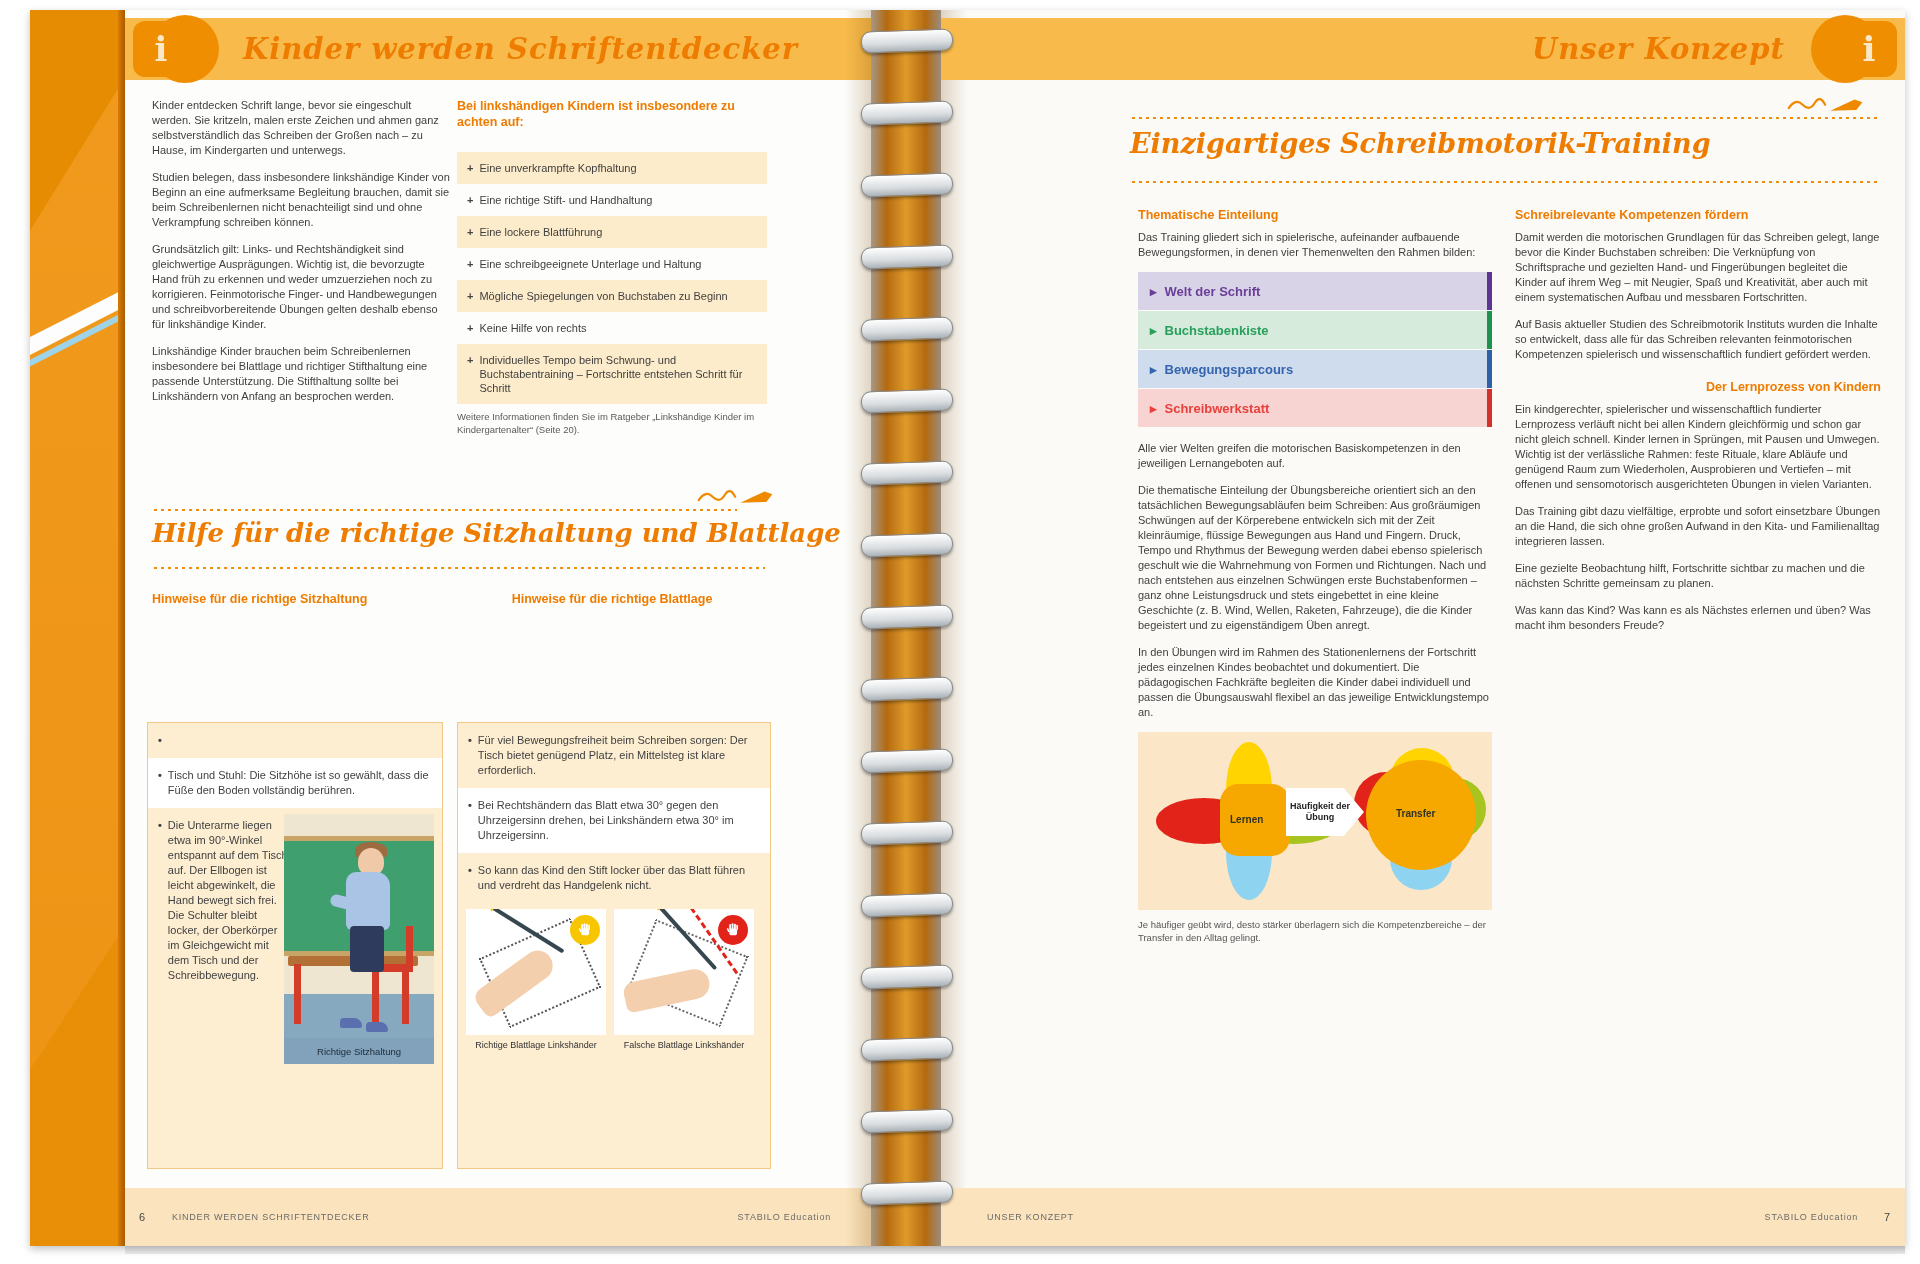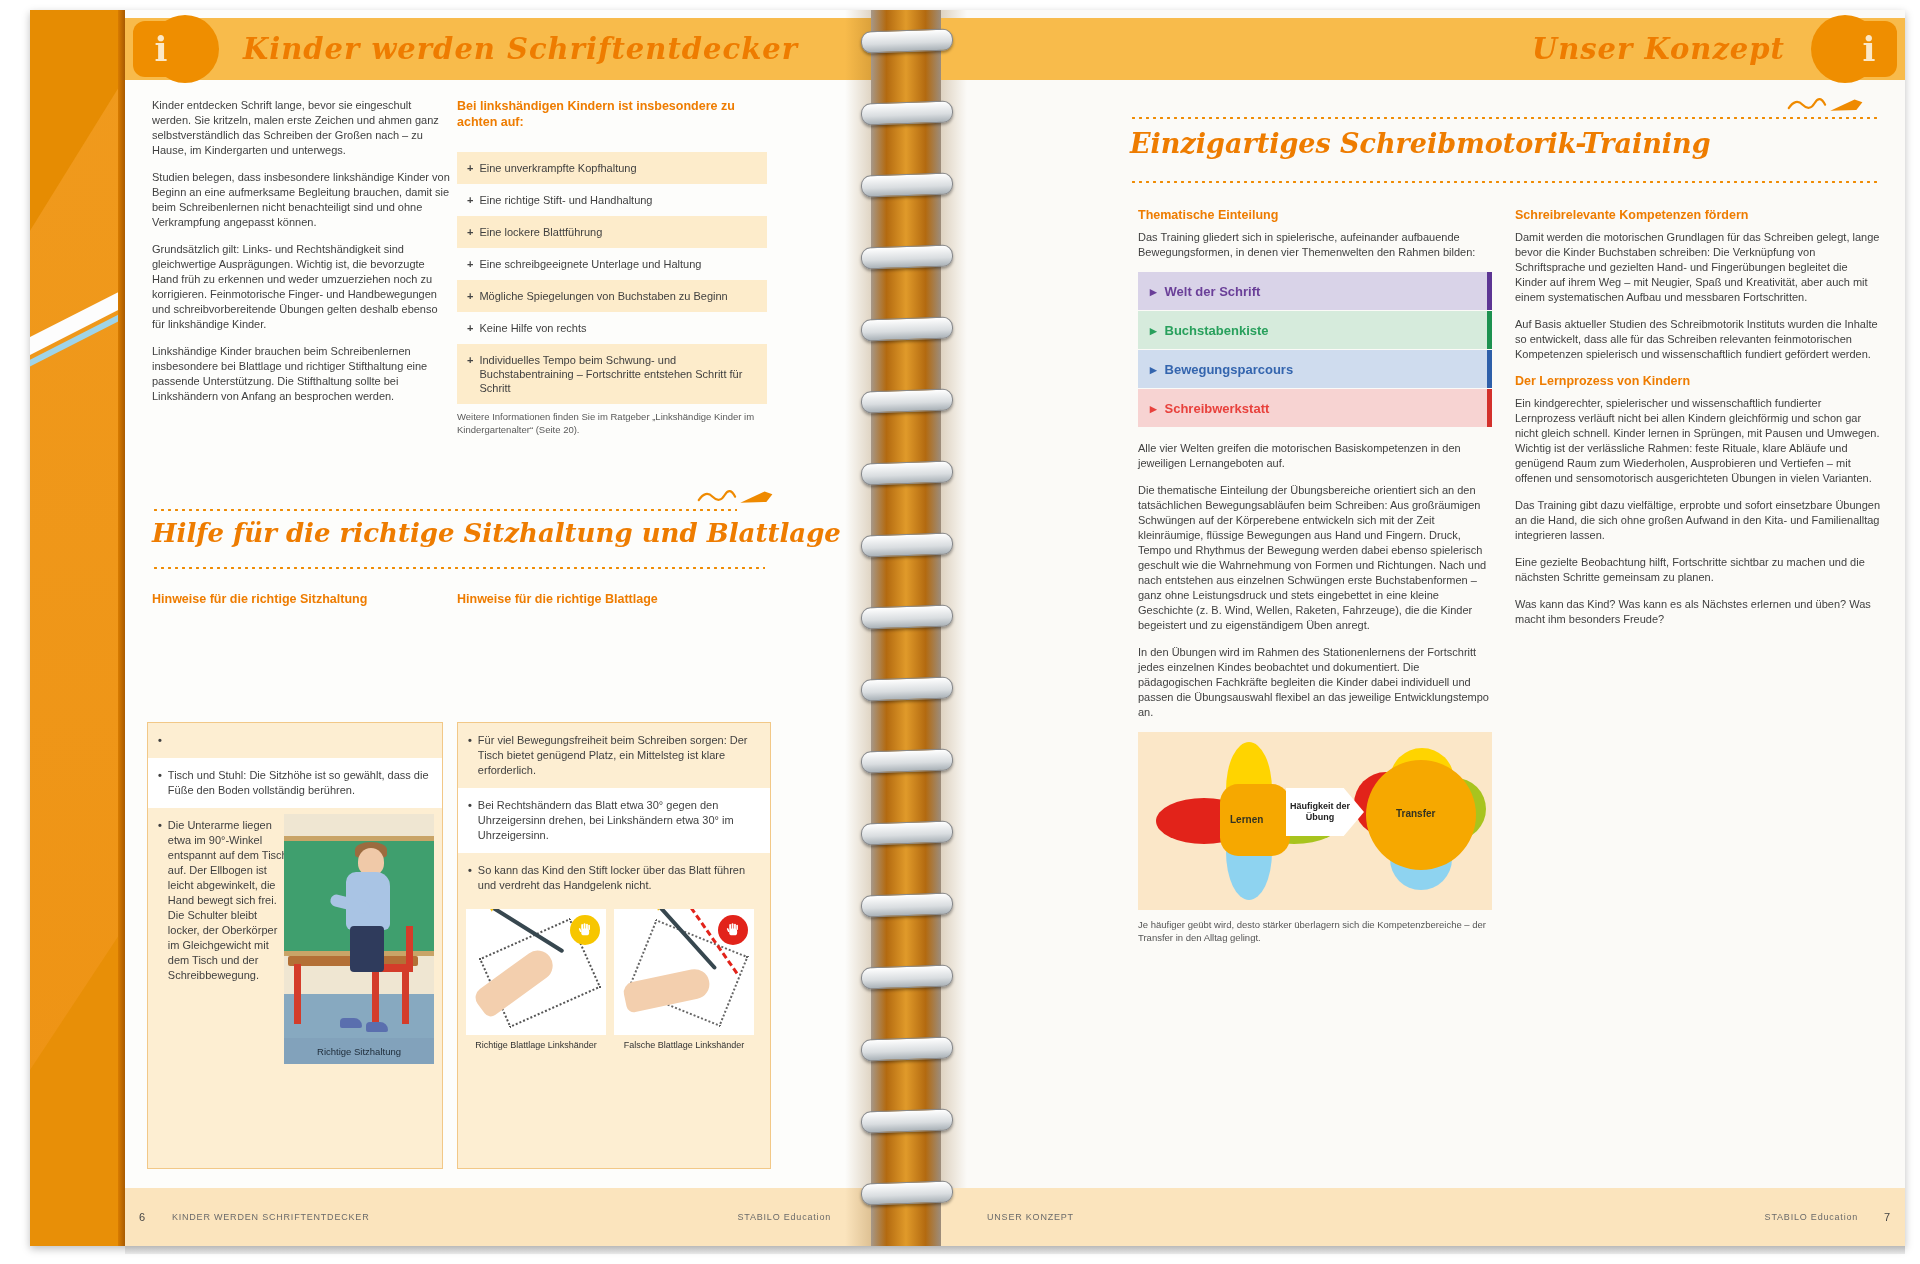--- a/index.html
+++ b/index.html
@@ -46,21 +46,21 @@
   .lh-list{position:absolute;left:332px;top:142px;width:310px;}
   .lh-row{display:flex;gap:6px;padding:9px 10px;font-size:11px;line-height:14px;}
   .lh-row:nth-child(odd){background:#fdeccb;}
   .lh-row .plus{color:#444;font-weight:bold;}
   .lh-note{position:absolute;left:332px;top:400px;width:310px;}
   .doodle{position:absolute;}
   .sec-div1{position:absolute;left:27px;top:498px;width:585px;}
   .sec-title{position:absolute;left:27px;top:508px;font-size:26px;}
   .sec-div2{position:absolute;left:27px;top:556px;width:613px;}
   .subhead-l{position:absolute;left:27px;top:582px;width:300px;}
-  .subhead-r{position:absolute;left:332px;top:582px;width:310px;}
+  .subhead-r{position:absolute;left:332px;top:582px;width:310px;text-align:center;}
   .boxed{border:1px solid #f2c887;background:#fdeed2;}
   .sit-box{position:absolute;left:22px;top:712px;width:294px;height:445px;}
   .b-row{display:flex;gap:6px;padding:10px 10px;font-size:11px;line-height:15px;}
   .b-row.white{background:#fff;}
   .b-dot{font-weight:bold;}
   .sit-last{position:relative;padding:10px 10px;font-size:11px;line-height:15px;display:flex;gap:6px;}
   .sit-text{width:120px;}
   .photo{position:absolute;right:8px;top:6px;width:150px;height:250px;overflow:hidden;background:#efe6d2;}
   .ph-wall{position:absolute;inset:0;background:#efe6d2;}
   .ph-board{position:absolute;left:-8px;top:22px;width:170px;height:110px;background:#3f9f6e;border:5px solid #c9a467;}
@@ -141,21 +141,21 @@
   <div class="page page-l">
     <div class="hdr">
       <div class="hdr-icon" style="left:8px;">
           <span>i</span>
         </div>
       <div class="hdr-title script" style="left:118px;">Kinder werden Schriftentdecker</div>
     </div>
 
     <div class="intro">
       <p>Kinder entdecken Schrift lange, bevor sie eingeschult werden. Sie kritzeln, malen erste Zeichen und ahmen ganz selbstverständlich das Schreiben der Großen nach – zu Hause, im Kindergarten und unterwegs.</p>
-      <p>Studien belegen, dass insbesondere linkshändige Kinder von Beginn an eine aufmerksame Begleitung brauchen, damit sie beim Schreibenlernen nicht benachteiligt sind und ohne Verkrampfung angepasst können.</p>
+      <p>Studien belegen, dass insbesondere linkshändige Kinder von Beginn an eine aufmerksame Begleitung brauchen, damit sie beim Schreibenlernen nicht benachteiligt sind und ohne Verkrampfung schreiben können.</p>
       <p>Grundsätzlich gilt: Links- und Rechtshändigkeit sind gleichwertige Ausprägungen. Wichtig ist, die bevorzugte Hand früh zu erkennen und weder umzuerziehen noch zu korrigieren. Feinmotorische Finger- und Handbewegungen und schreibvorbereitende Übungen gelten deshalb ebenso für linkshändige Kinder.</p>
       <p>Linkshändige Kinder brauchen beim Schreibenlernen insbesondere bei Blattlage und richtiger Stifthaltung eine passende Unterstützung. Die Stifthaltung sollte bei Linkshändern von Anfang an besprochen werden.</p>
     </div>
 
     <div class="lh-head">Bei linkshändigen Kindern ist insbesondere zu achten auf:</div>
     <div class="lh-list">
       <div class="lh-row">
           <span class="plus">+</span>
           <span>Eine unverkrampfte Kopfhaltung</span>
         </div>
@@ -349,21 +349,21 @@
         <div class="vshape" style="left:228px;top:28px;width:110px;height:110px;background:#f6a800;"></div>
         <div class="v-label" style="left:258px;top:76px;">Transfer</div>
       </div>
       <div class="cap2">Je häufiger geübt wird, desto stärker überlagern sich die Kompetenzbereiche – der Transfer in den Alltag gelingt.</div>
     </div>
 
     <div class="col col-r">
       <div class="o-sub">Schreibrelevante Kompetenzen fördern</div>
       <p>Damit werden die motorischen Grundlagen für das Schreiben gelegt, lange bevor die Kinder Buchstaben schreiben: Die Verknüpfung von Schriftsprache und gezielten Hand- und Fingerübungen begleitet die Kinder auf ihrem Weg – mit Neugier, Spaß und Kreativität, aber auch mit einem systematischen Aufbau und messbaren Fortschritten.</p>
       <p>Auf Basis aktueller Studien des Schreibmotorik Instituts wurden die Inhalte so entwickelt, dass alle für das Schreiben relevanten feinmotorischen Kompetenzen spielerisch und wissenschaftlich fundiert gefördert werden.</p>
-      <div class="o-sub" style="margin-top:12px;">Der Lernprozess von Kindern</div>
+      <div class="o-sub" style="margin-top:18px;text-align:right;">Der Lernprozess von Kindern</div>
       <p>Ein kindgerechter, spielerischer und wissenschaftlich fundierter Lernprozess verläuft nicht bei allen Kindern gleichförmig und schon gar nicht gleich schnell. Kinder lernen in Sprüngen, mit Pausen und Umwegen. Wichtig ist der verlässliche Rahmen: feste Rituale, klare Abläufe und genügend Raum zum Wiederholen, Ausprobieren und Vertiefen – mit offenen und sensomotorisch ausgerichteten Übungen in vielen Varianten.</p>
       <p>Das Training gibt dazu vielfältige, erprobte und sofort einsetzbare Übungen an die Hand, die sich ohne großen Aufwand in den Kita- und Familienalltag integrieren lassen.</p>
       <p>Eine gezielte Beobachtung hilft, Fortschritte sichtbar zu machen und die nächsten Schritte gemeinsam zu planen.</p>
       <p>Was kann das Kind? Was kann es als Nächstes erlernen und üben? Was macht ihm besonders Freude?</p>
     </div>
 
     <div class="pfoot">
       <span style="margin-left:46px;">UNSER KONZEPT</span>
       <span style="margin-left:auto;">STABILO Education</span>
       <span class="num" style="margin-left:26px;margin-right:14px;">7</span>

